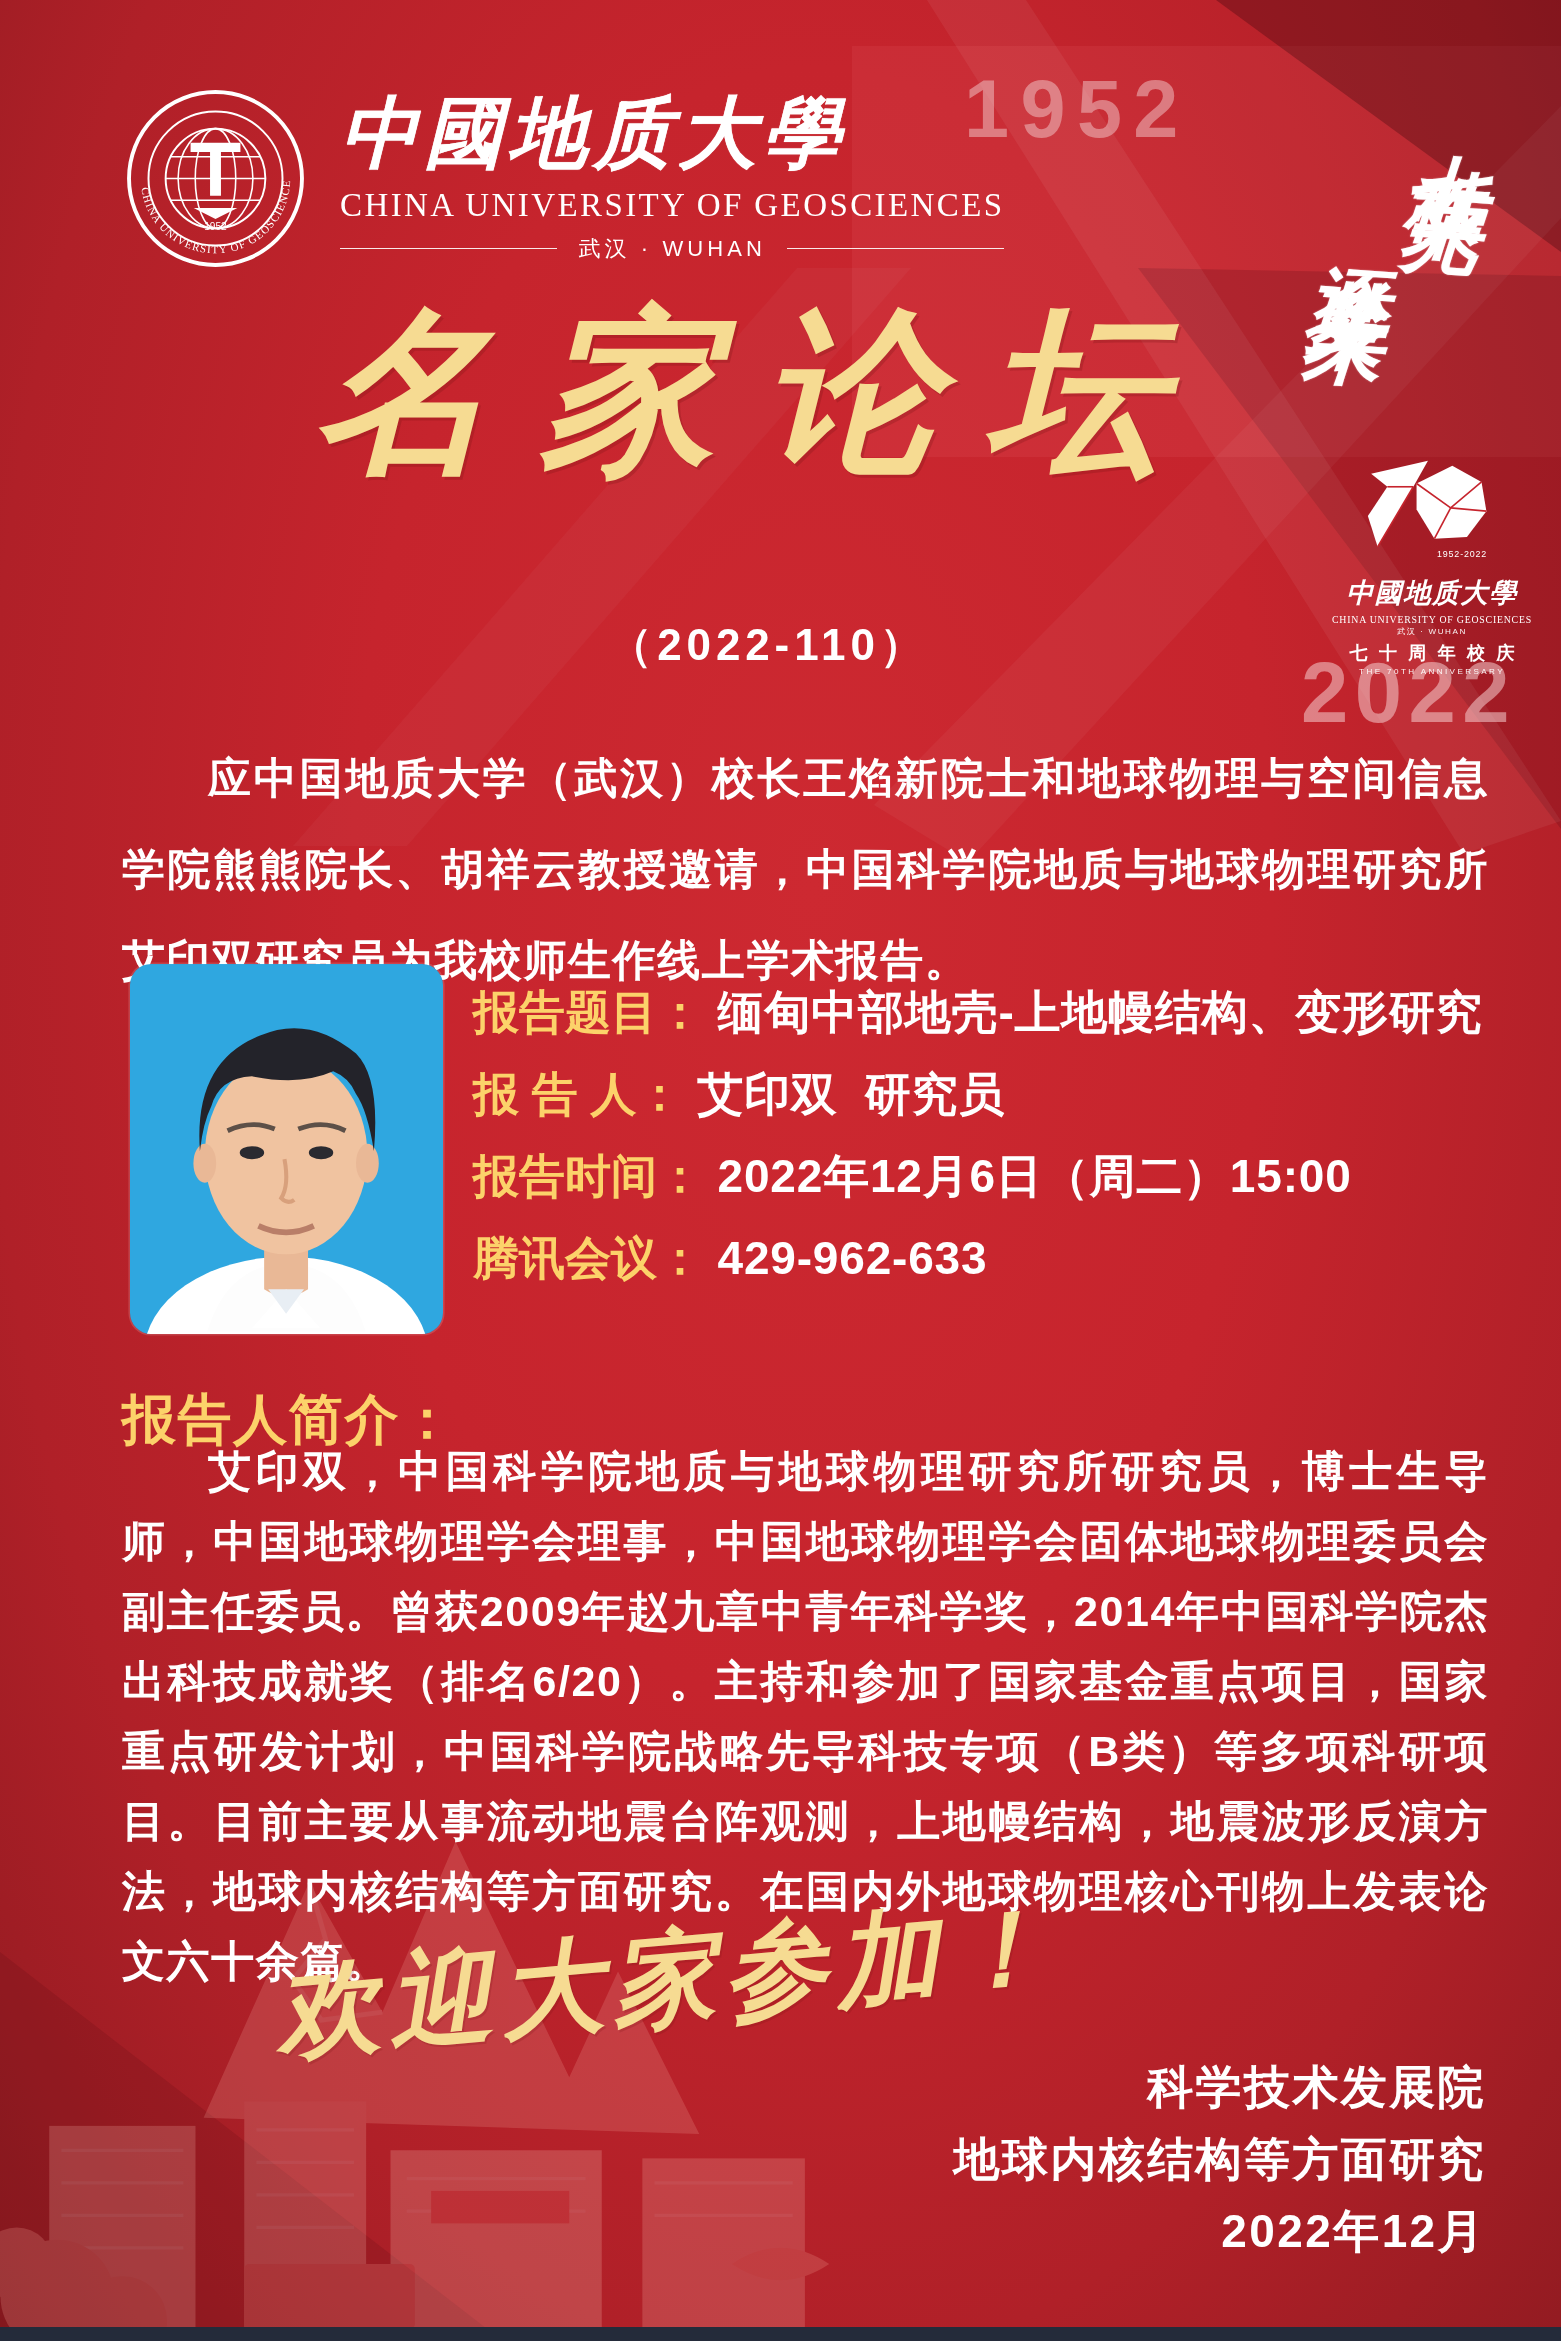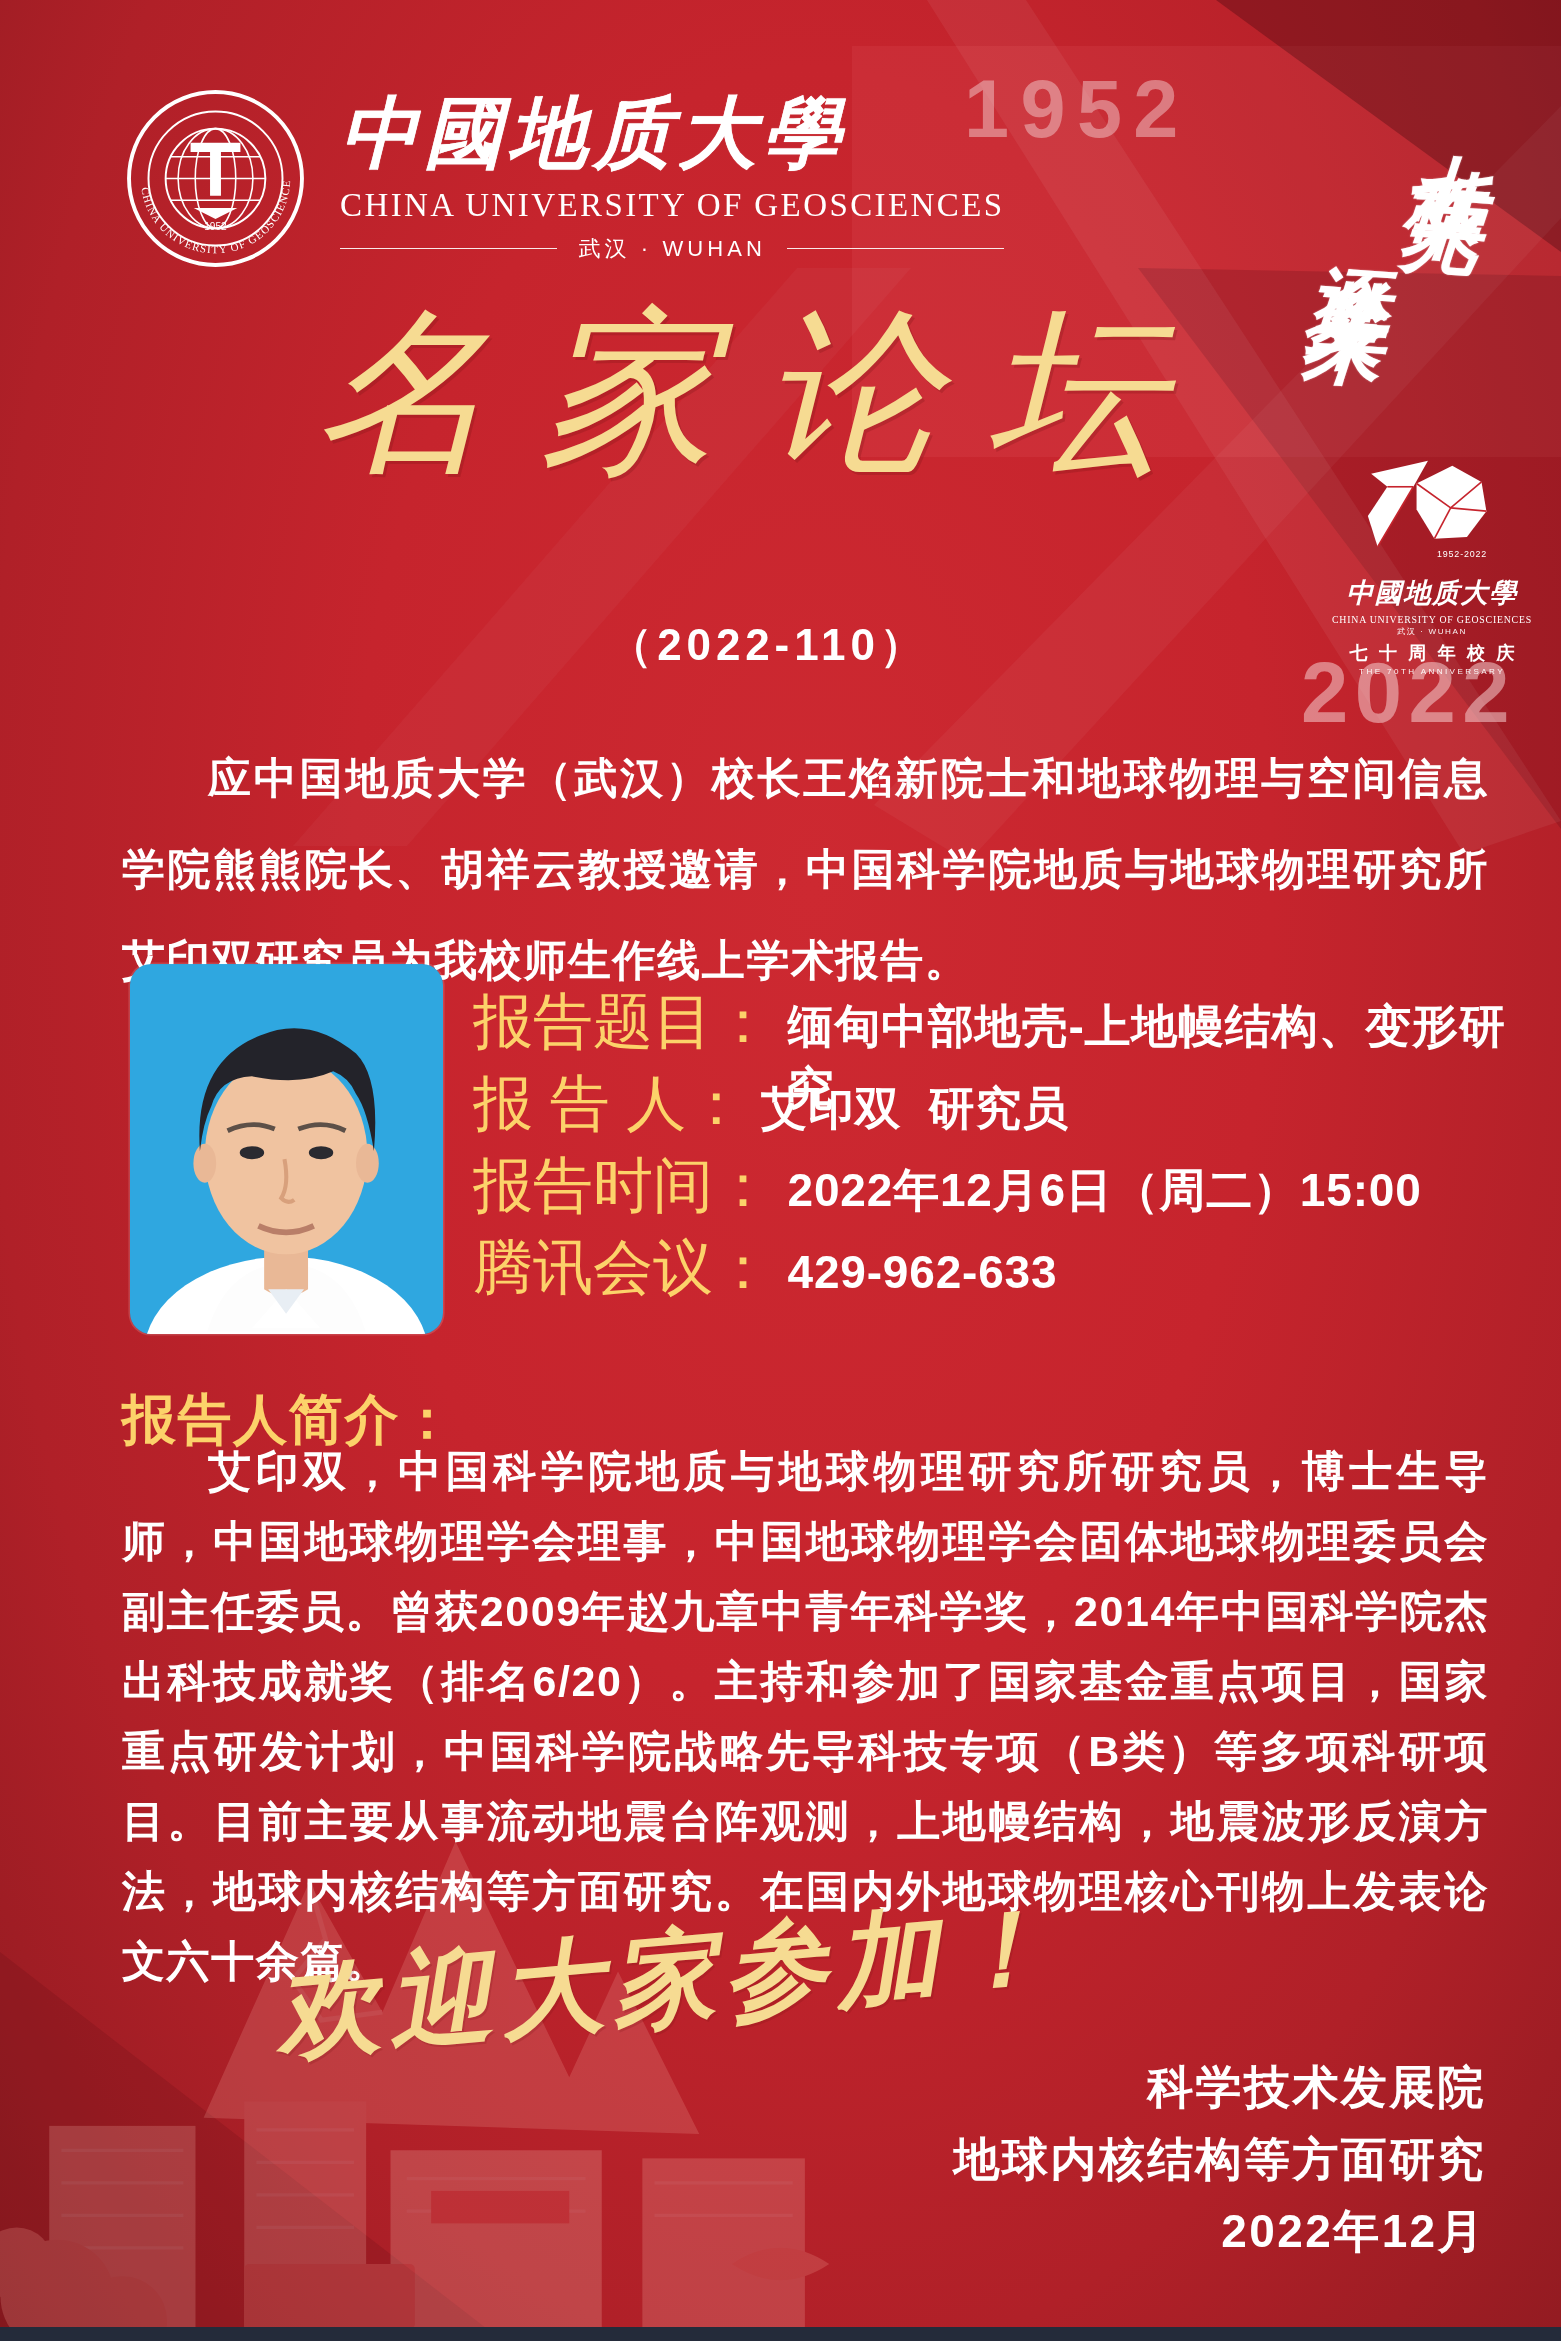--- a/index.html
+++ b/index.html
@@ -45,37 +45,37 @@
   .anniv svg{display:block;margin:0 auto;}
   .anniv-zh{font-size:27px;font-weight:bold;font-style:italic;letter-spacing:1.6px;margin-top:1.6px;
     font-family:"DejaVu Sans",sans-serif;}
   .anniv-en{font-size:9.8px;letter-spacing:0.8px;margin-top:3.3px;font-family:"Liberation Serif",serif;}
   .anniv-loc{font-size:8.1px;letter-spacing:1.6px;margin-top:1.6px;opacity:.95;}
   .anniv-t-zh{font-size:18px;font-weight:bold;letter-spacing:11.4px;margin-top:3.3px;text-indent:11.4px;}
   .anniv-t-en{font-size:8.1px;letter-spacing:2.4px;margin-top:2.4px;opacity:.95;}
 
   
   .main-title{position:absolute;left:0;right:49px;top:275px;text-align:center;
-    font-size:177px;font-weight:normal;font-style:italic;color:#f6db92;letter-spacing:47px;
+    font-size:177px;font-weight:bold;font-style:italic;color:#f6db92;letter-spacing:47px;
     font-family:"DejaVu Sans",sans-serif;text-shadow:2.4px 3.3px 0 rgba(120,20,20,0.25);padding-left:14px;}
   .sub-title{position:absolute;left:98px;right:122px;top:530px;text-align:center;color:#fff;
     font-family:"Liberation Serif",serif;font-weight:bold;font-size:52px;letter-spacing:1.6px;}
   .issue-no{position:absolute;left:98px;right:122px;top:616px;text-align:center;color:#fff;
     font-weight:bold;font-size:44px;letter-spacing:4.9px;}
 
   
   .intro{position:absolute;left:122px;right:72px;top:733px;color:#fff;
     font-size:43px;font-weight:bold;line-height:91px;text-align:justify;text-indent:2em;letter-spacing:1.6px;}
 
   
   .photo{position:absolute;left:130px;top:964px;width:313px;height:370px;border-radius:21px;overflow:hidden;
     box-shadow:0 0 0 1.6px rgba(255,255,255,0.15);}
   .details{position:absolute;left:473px;top:982px;right:49px;}
   .detail-row{display:flex;align-items:baseline;height:82px;}
-  .detail-label{color:#fcd26a;font-size:60px;font-weight:normal;white-space:pre-wrap;flex:0 0 auto;}
+  .detail-label{color:#fcd26a;font-size:46px;font-weight:bold;white-space:pre-wrap;flex:0 0 auto;}
   .detail-value{color:#fff;font-size:46px;font-weight:bold;white-space:pre-wrap;margin-left:14.6px;letter-spacing:0.8px;}
 
   
   .bio-heading{position:absolute;left:122px;top:1384px;color:#fcd26a;font-size:54px;font-weight:bold;letter-spacing:1.6px;}
   .bio{position:absolute;left:122px;right:72px;top:1436px;color:#fff;
     font-size:43px;font-weight:bold;line-height:70px;text-align:justify;text-indent:2em;letter-spacing:1.6px;}
 
   
   .welcome{position:absolute;left:276px;top:1945px;color:#f6db92;font-size:104px;font-weight:bold;font-style:italic;
     font-family:"DejaVu Sans",sans-serif;transform:rotate(-5deg);transform-origin:left center;letter-spacing:8.1px;

